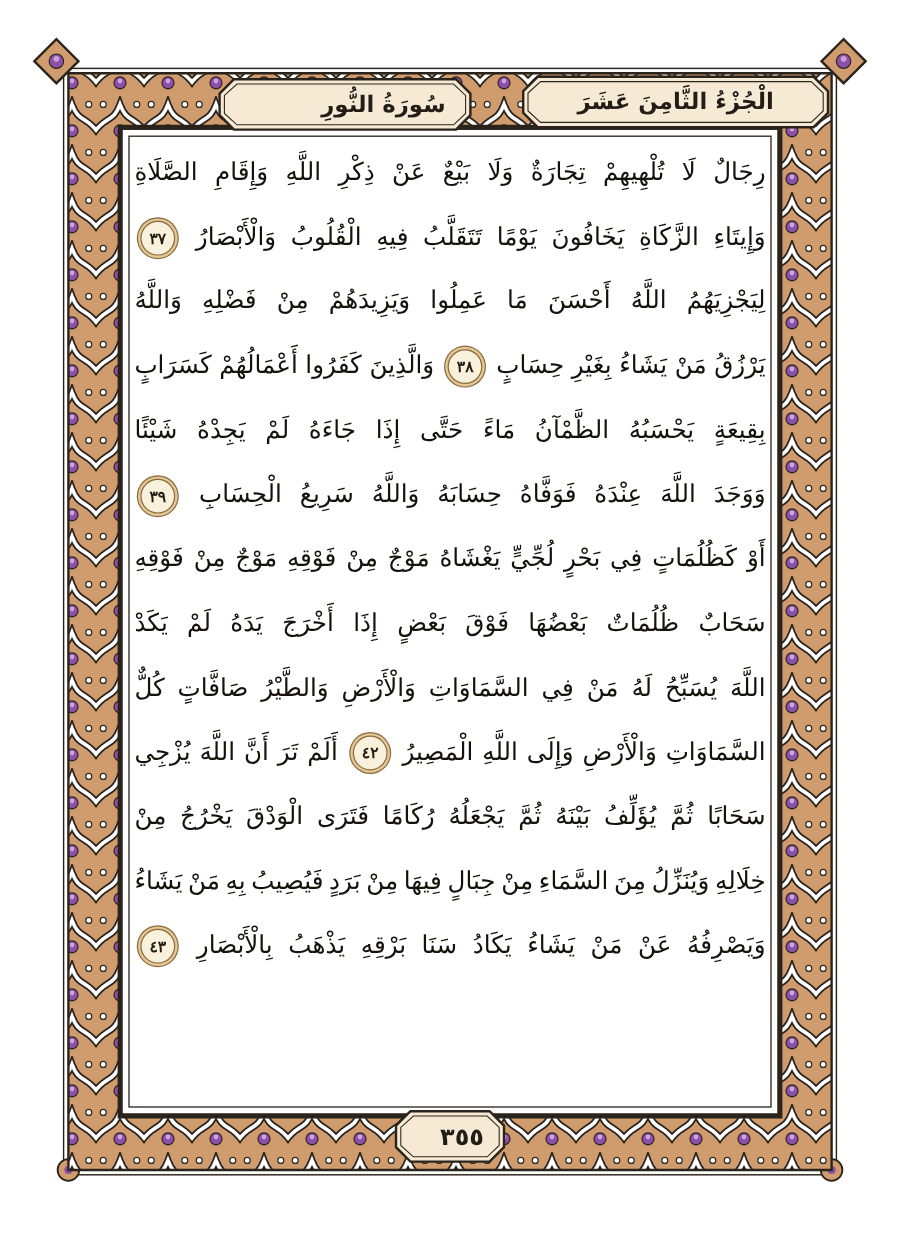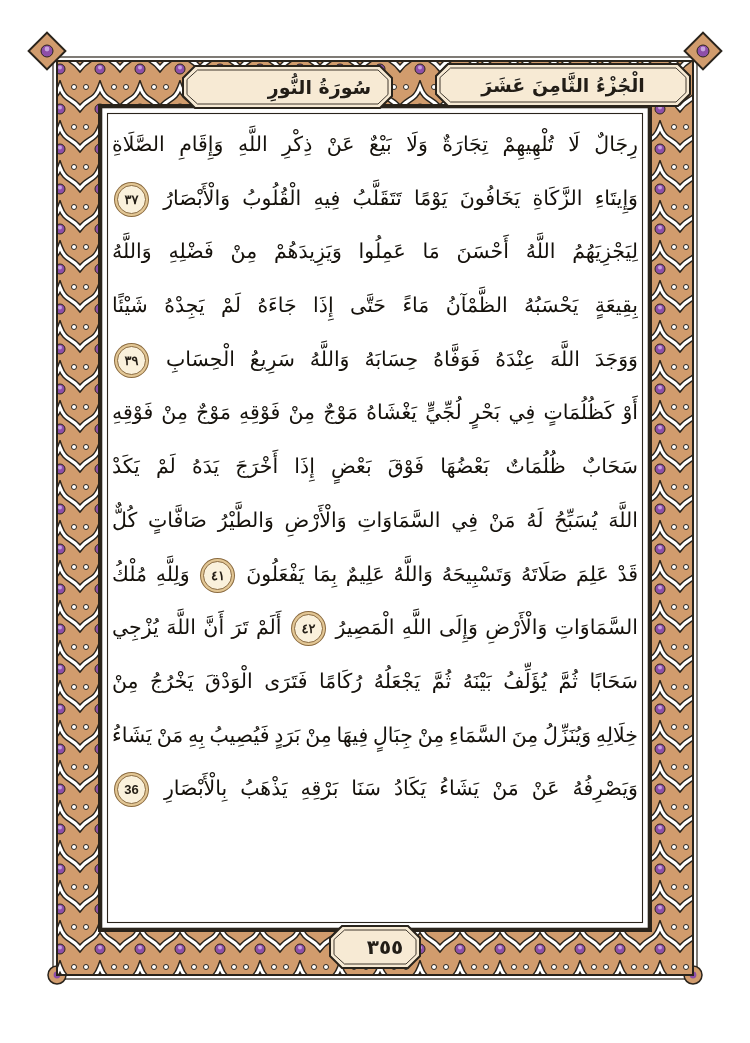--- a/index.html
+++ b/index.html
@@ -136,27 +136,27 @@
     </g>
   </svg>
 
   <div class="cartouche-label juz-label">الْجُزْءُ الثَّامِنَ عَشَرَ</div>
   <div class="cartouche-label surah-label">سُورَةُ النُّورِ</div>
 
   <div class="text-area" id="lines">
       <div class="mushaf-line"><span class="ayah-text">رِجَالٌ لَا تُلْهِيهِمْ تِجَارَةٌ وَلَا بَيْعٌ عَنْ ذِكْرِ اللَّهِ وَإِقَامِ الصَّلَاةِ</span></div>
       <div class="mushaf-line"><span class="ayah-text">وَإِيتَاءِ الزَّكَاةِ يَخَافُونَ يَوْمًا تَتَقَلَّبُ فِيهِ الْقُلُوبُ وَالْأَبْصَارُ</span> <span class="ayah-marker">٣٧</span></div>
       <div class="mushaf-line"><span class="ayah-text">لِيَجْزِيَهُمُ اللَّهُ أَحْسَنَ مَا عَمِلُوا وَيَزِيدَهُمْ مِنْ فَضْلِهِ وَاللَّهُ</span></div>
+      <div class="mushaf-line"><span class="ayah-text">يَرْزُقُ مَنْ يَشَاءُ بِغَيْرِ حِسَابٍ</span> <span class="ayah-marker">٣٨</span> <span class="ayah-text">وَالَّذِينَ كَفَرُوا أَعْمَالُهُمْ كَسَرَابٍ</span></div>
       <div class="mushaf-line"><span class="ayah-text">بِقِيعَةٍ يَحْسَبُهُ الظَّمْآنُ مَاءً حَتَّى إِذَا جَاءَهُ لَمْ يَجِدْهُ شَيْئًا</span></div>
       <div class="mushaf-line"><span class="ayah-text">وَوَجَدَ اللَّهَ عِنْدَهُ فَوَفَّاهُ حِسَابَهُ وَاللَّهُ سَرِيعُ الْحِسَابِ</span> <span class="ayah-marker">٣٩</span></div>
       <div class="mushaf-line"><span class="ayah-text">أَوْ كَظُلُمَاتٍ فِي بَحْرٍ لُجِّيٍّ يَغْشَاهُ مَوْجٌ مِنْ فَوْقِهِ مَوْجٌ مِنْ فَوْقِهِ</span></div>
       <div class="mushaf-line"><span class="ayah-text">سَحَابٌ ظُلُمَاتٌ بَعْضُهَا فَوْقَ بَعْضٍ إِذَا أَخْرَجَ يَدَهُ لَمْ يَكَدْ</span></div>
       <div class="mushaf-line"><span class="ayah-text">اللَّهَ يُسَبِّحُ لَهُ مَنْ فِي السَّمَاوَاتِ وَالْأَرْضِ وَالطَّيْرُ صَافَّاتٍ كُلٌّ</span></div>
-      <div class="mushaf-line"><span class="ayah-text">قَدْ عَلِمَ صَلَاتَهُ وَتَسْبِيحَهُ وَاللَّهُ عَلِيمٌ بِمَا يَفْعَلُونَ</span> <span class="ayah-marker">٤١</span> <span class="ayah-text">وَلِلَّهِ مُلْكُ</span></div>
       <div class="mushaf-line"><span class="ayah-text">السَّمَاوَاتِ وَالْأَرْضِ وَإِلَى اللَّهِ الْمَصِيرُ</span> <span class="ayah-marker">٤٢</span> <span class="ayah-text">أَلَمْ تَرَ أَنَّ اللَّهَ يُزْجِي</span></div>
       <div class="mushaf-line"><span class="ayah-text">سَحَابًا ثُمَّ يُؤَلِّفُ بَيْنَهُ ثُمَّ يَجْعَلُهُ رُكَامًا فَتَرَى الْوَدْقَ يَخْرُجُ مِنْ</span></div>
       <div class="mushaf-line"><span class="ayah-text">خِلَالِهِ وَيُنَزِّلُ مِنَ السَّمَاءِ مِنْ جِبَالٍ فِيهَا مِنْ بَرَدٍ فَيُصِيبُ بِهِ مَنْ يَشَاءُ</span></div>
-      <div class="mushaf-line"><span class="ayah-text">وَيَصْرِفُهُ عَنْ مَنْ يَشَاءُ يَكَادُ سَنَا بَرْقِهِ يَذْهَبُ بِالْأَبْصَارِ</span> <span class="ayah-marker">36</span></div>
+      <div class="mushaf-line"><span class="ayah-text">وَيَصْرِفُهُ عَنْ مَنْ يَشَاءُ يَكَادُ سَنَا بَرْقِهِ يَذْهَبُ بِالْأَبْصَارِ</span> <span class="ayah-marker">٤٣</span></div>
     </div>
 
   <div class="cartouche-label page-number-label">٣٥٥</div>
 
 </div>
 
 </body></html>

